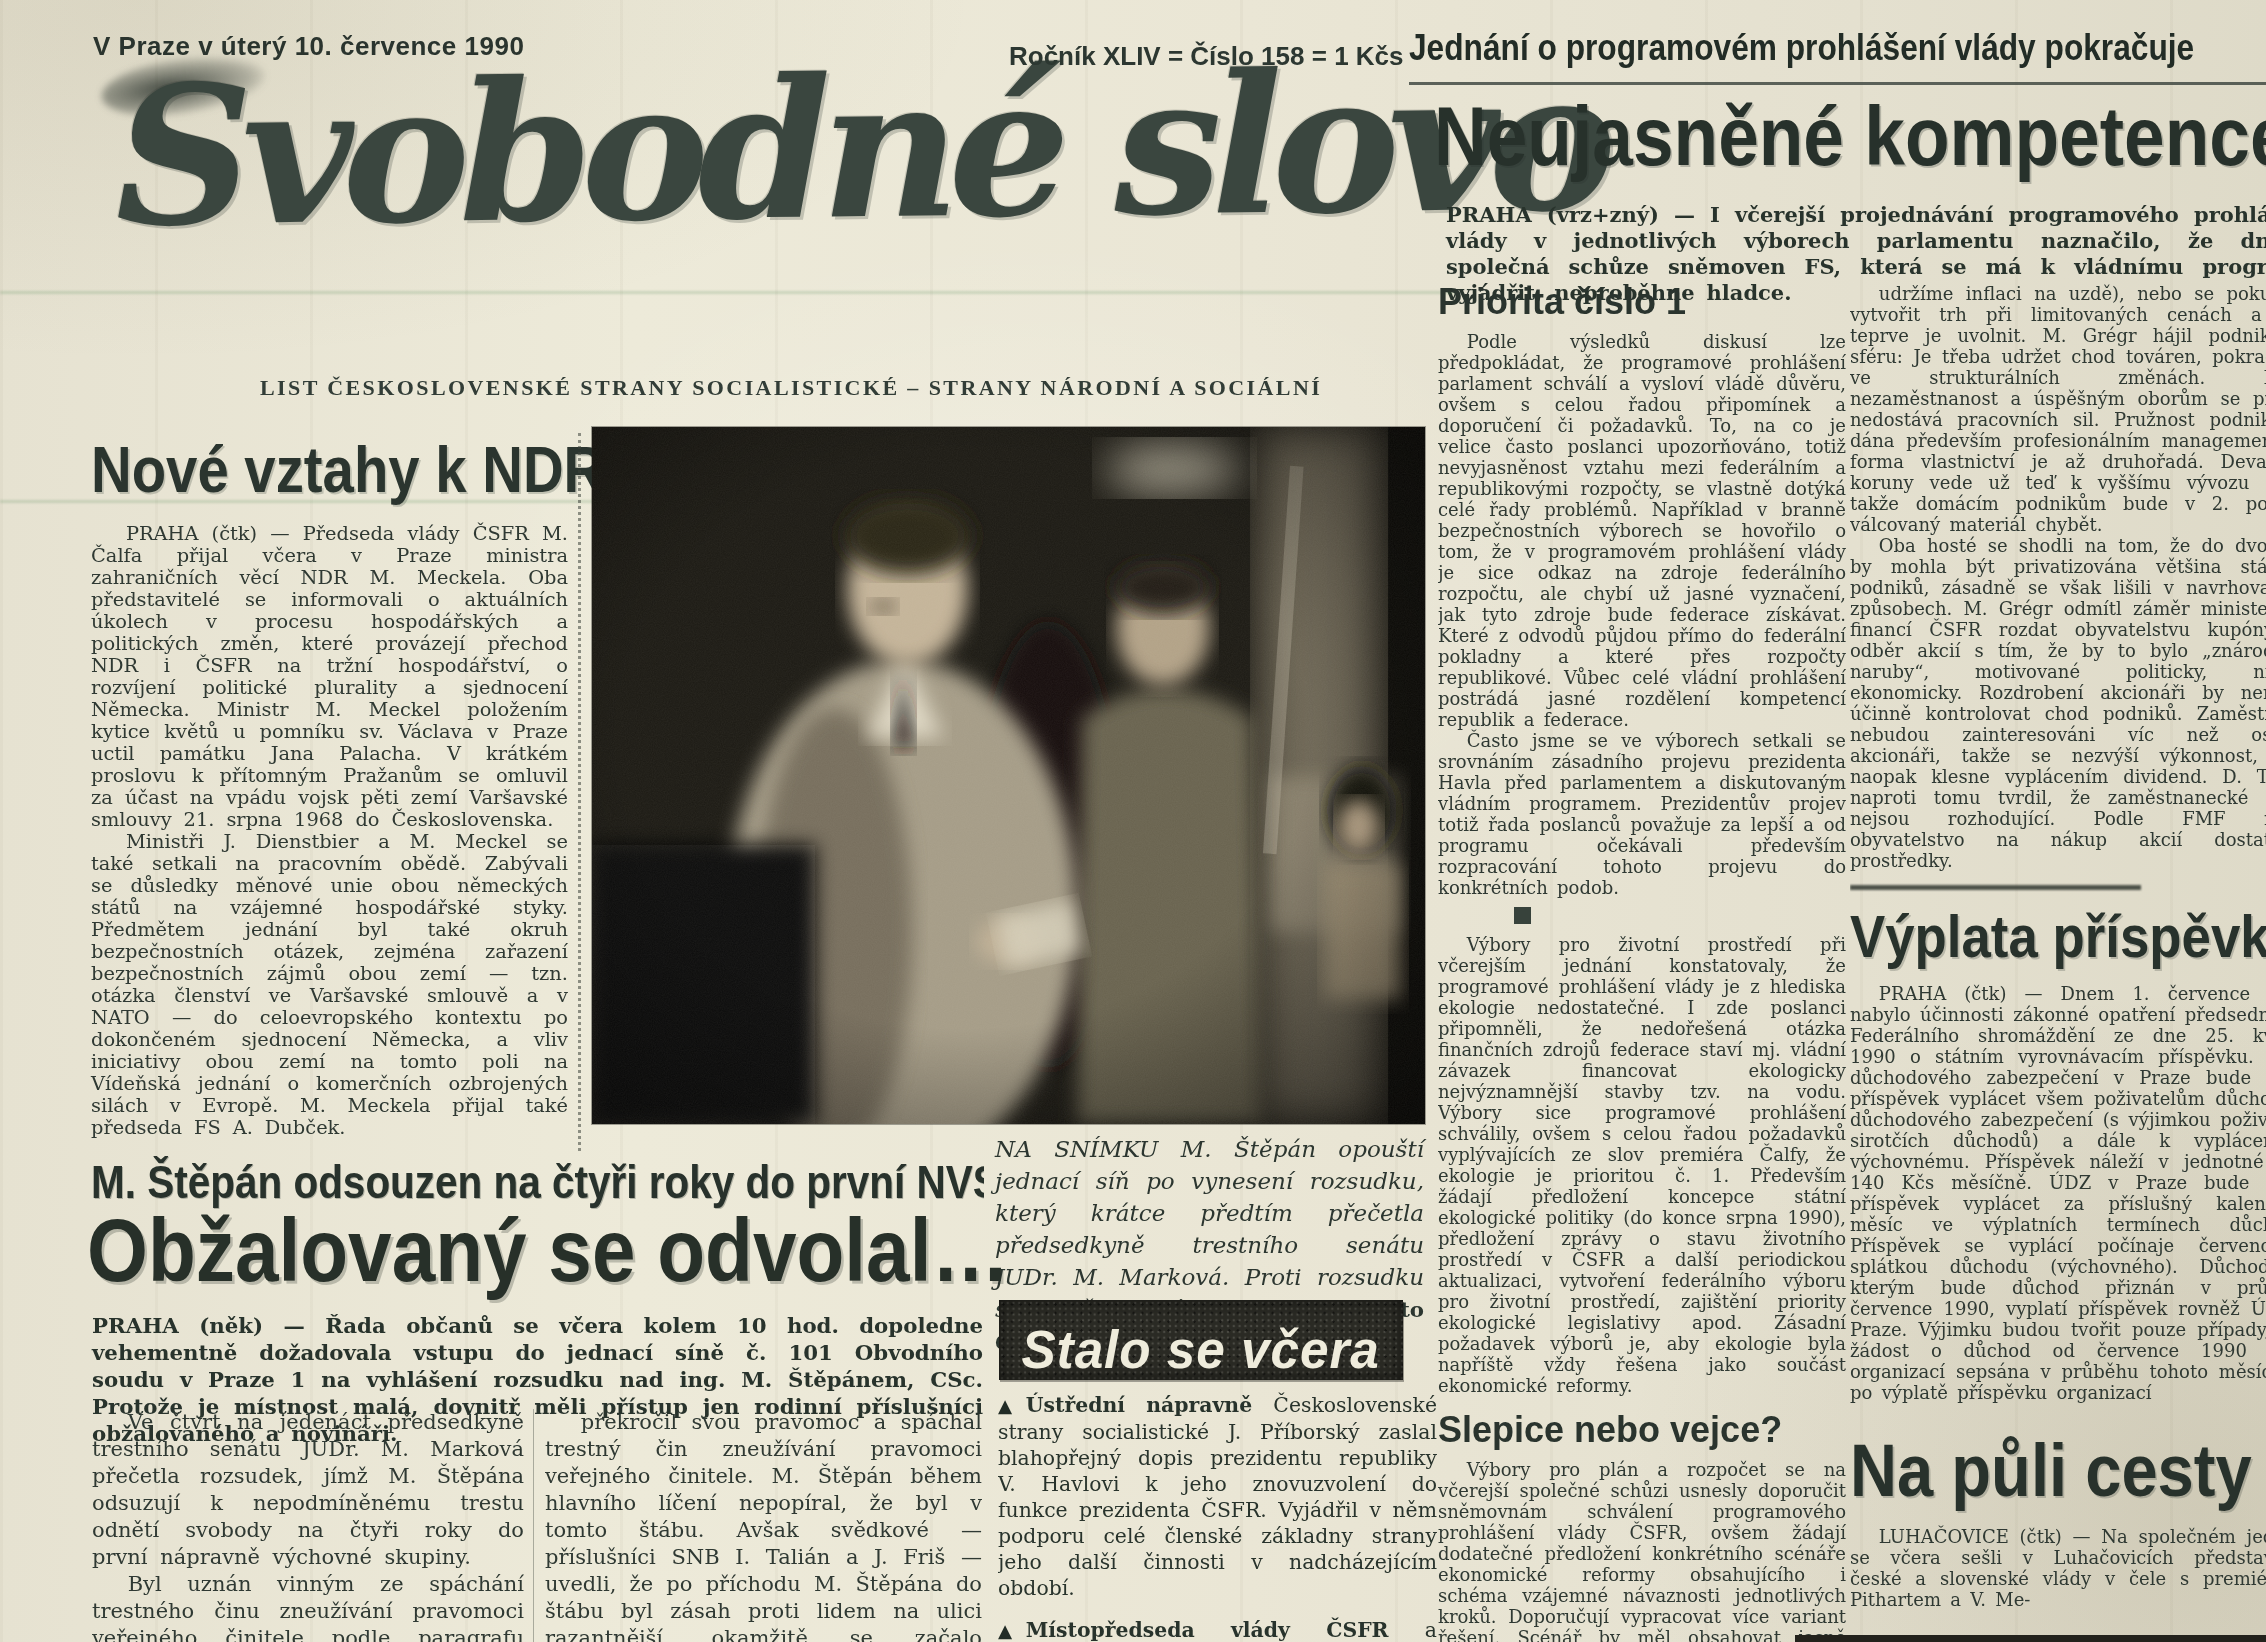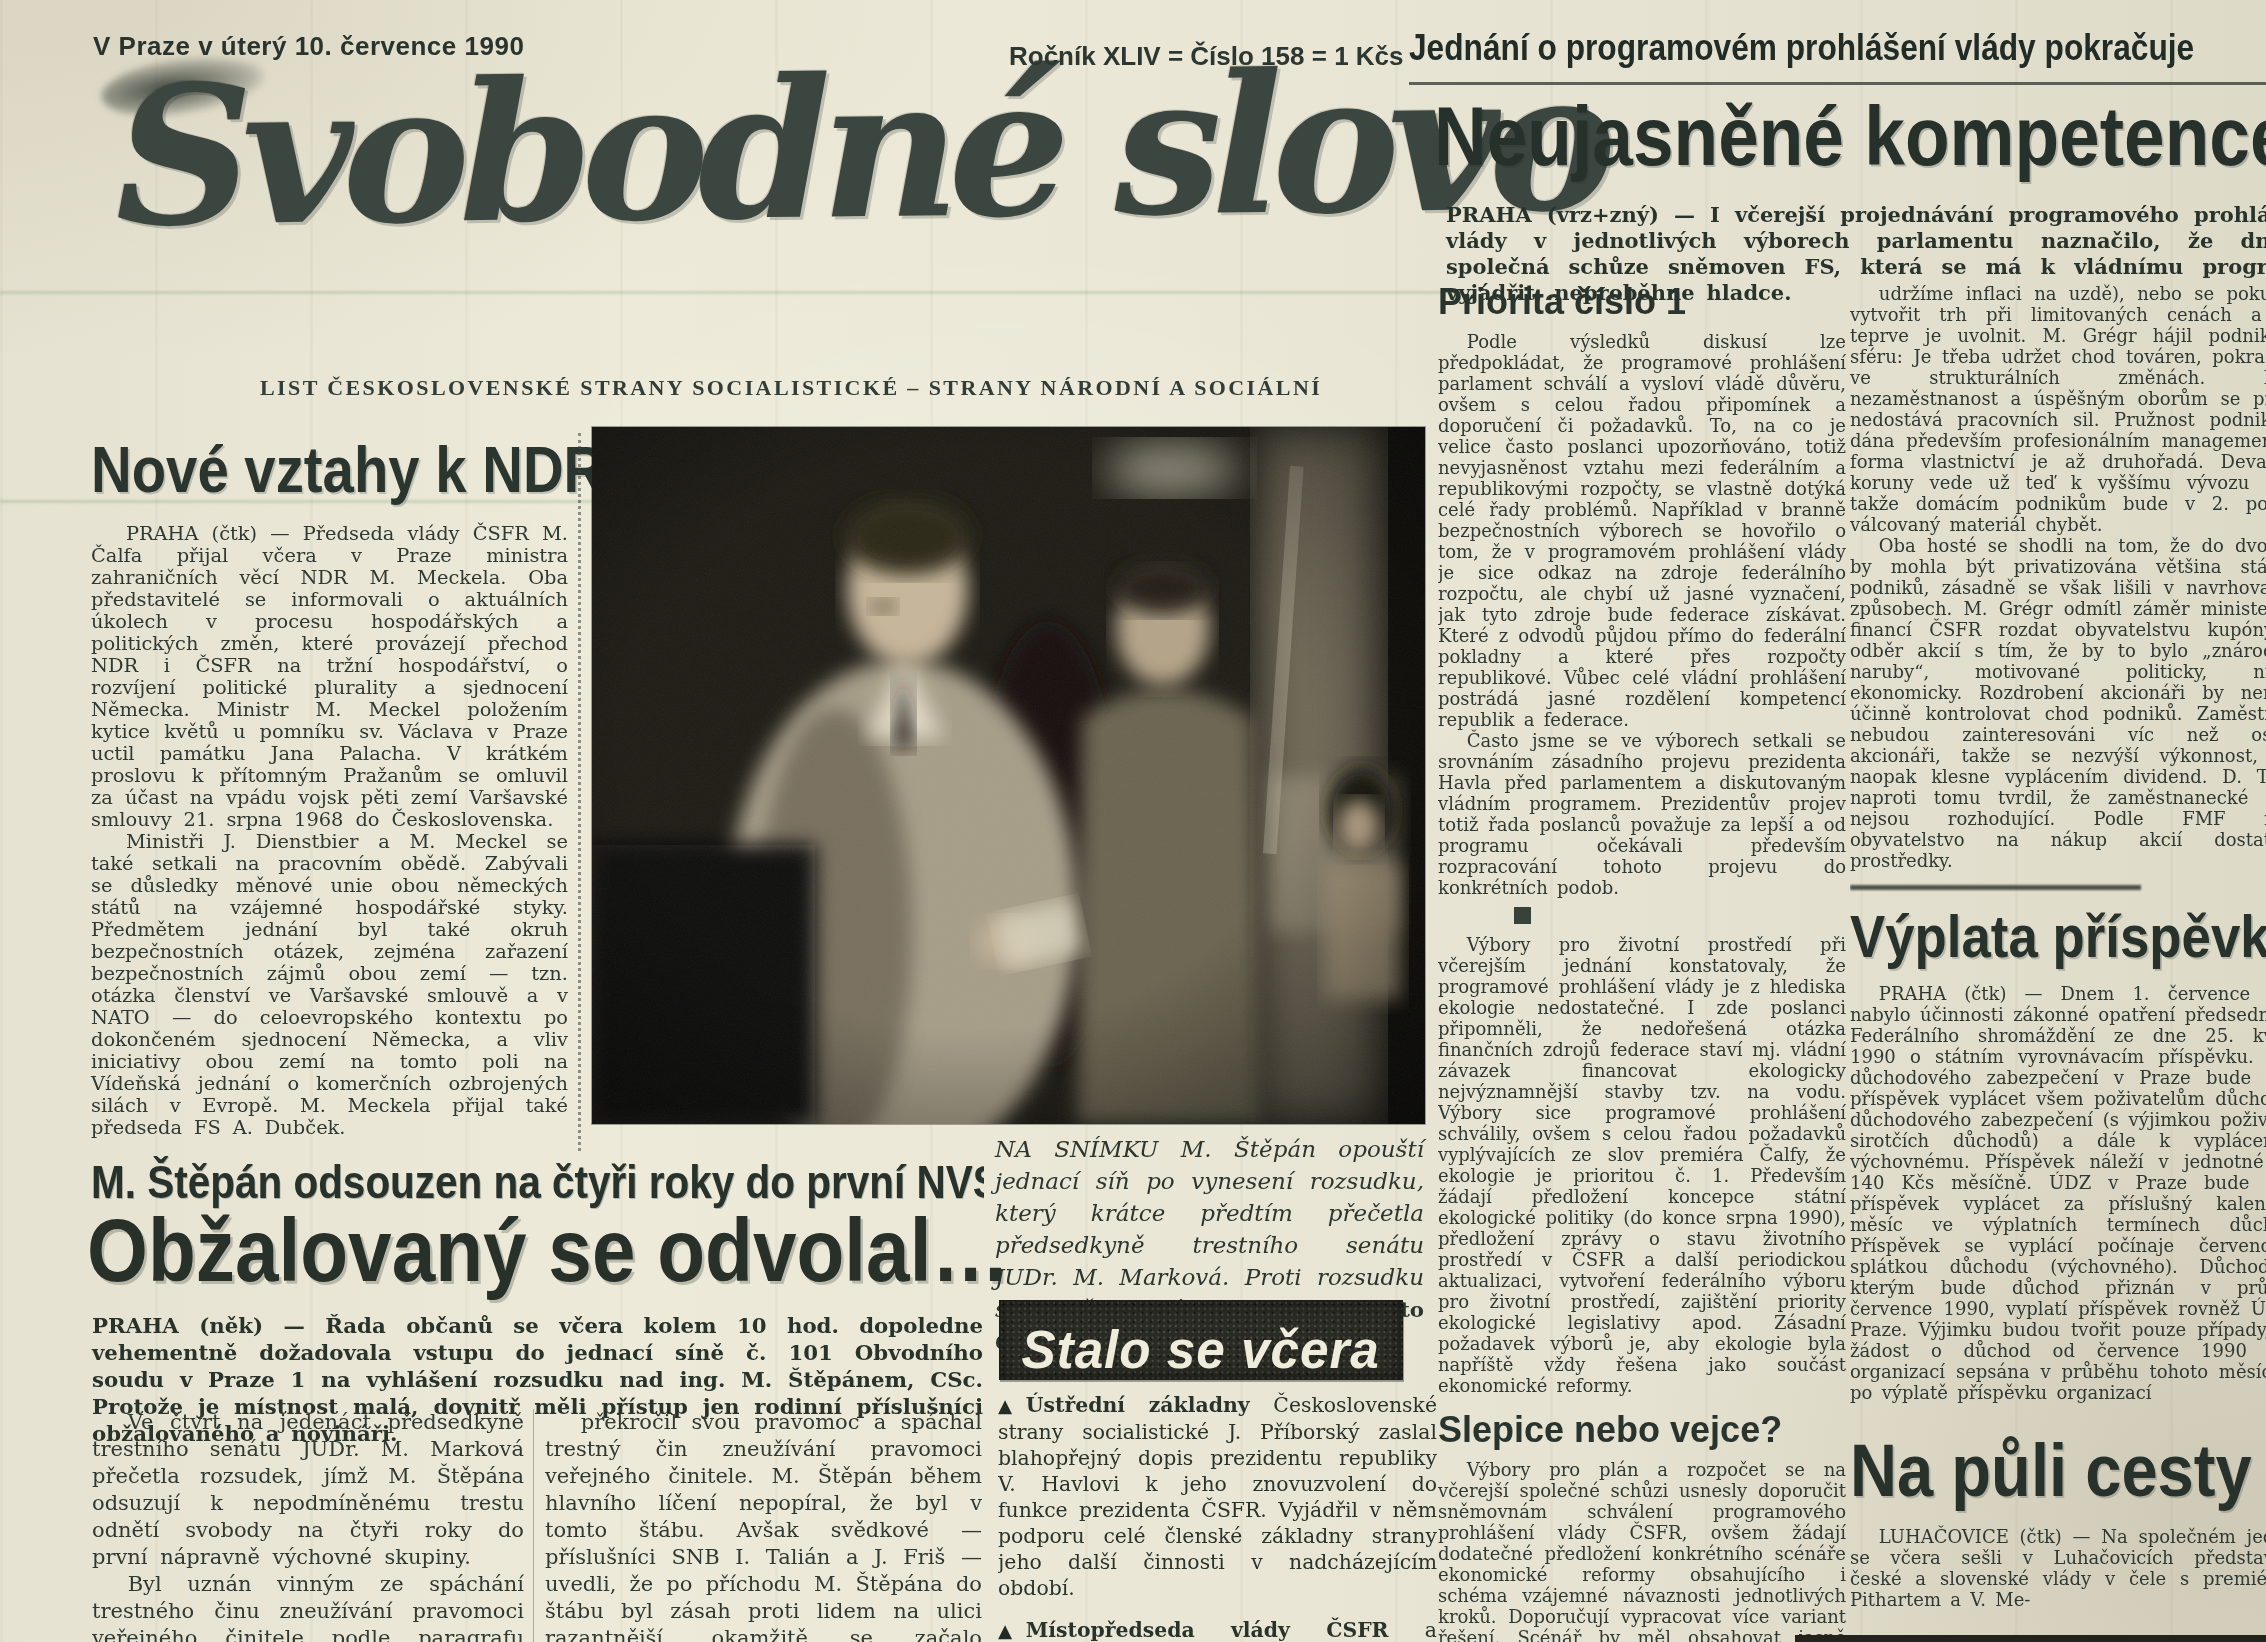--- a/index.html
+++ b/index.html
@@ -183,21 +183,21 @@
     </div>
   <div class="botrule"></div>
   <div class="colB">
       <p>překročil svou pravomoc a spáchal trestný čin zneužívání pravomoci veřejného činitele. M. Štěpán během hlavního líčení nepopíral, že byl v tomto štábu. Avšak svědkové — příslušníci SNB I. Talián a J. Friš — uvedli, že po příchodu M. Štěpána do štábu byl zásah proti lidem na ulici razantnější, okamžitě se začalo zasahovat. Obžalovaný tam byl téměř dvě hodiny.</p>
     </div>
 
   <div class="banner">
       <span>Stalo se včera</span>
     </div>
   <div class="briefs">
-      <p style="text-indent: 0px;"><span class="tri">▲</span><b>Ústřední základny </b>Československé strany socialistické J. Příborský zaslal blahopřejný dopis prezidentu republiky V. Havlovi k jeho znovuzvolení do funkce prezidenta ČSFR. Vyjádřil v něm podporu celé členské základny strany jeho další činnosti v nadcházejícím období.</p>
+      <p style="text-indent: 0px;"><span class="tri">▲</span><b>Ústřední nápravně </b>Československé strany socialistické J. Příborský zaslal blahopřejný dopis prezidentu republiky V. Havlovi k jeho znovuzvolení do funkce prezidenta ČSFR. Vyjádřil v něm podporu celé členské základny strany jeho další činnosti v nadcházejícím období.</p>
       <p style="text-indent: 0px;"><span class="tri">▲</span><b>Místopředseda vlády ČSFR </b>a ministr zahraničních věcí J. Dienstbier přijal v Praze velvyslance švýcarské konfederace v ČSFR S. F. Salviho. Projednali otázky spojené s přípravou návštěvy pre-</p>
     </div>
 
   <div class="colC">
     <h3 class="sub">Priorita číslo 1</h3>
     <div>
         <p>Podle výsledků diskusí lze předpokládat, že programové prohlášení parlament schválí a vysloví vládě důvěru, ovšem s celou řadou připomínek a doporučení či požadavků. To, na co je velice často poslanci upozorňováno, totiž nevyjasněnost vztahu mezi federálním a republikovými rozpočty, se vlastně dotýká celé řady problémů. Například v branně bezpečnostních výborech se hovořilo o tom, že v programovém prohlášení vlády je sice odkaz na zdroje federálního rozpočtu, ale chybí už jasné vyznačení, jak tyto zdroje bude federace získávat. Které z odvodů půjdou přímo do federální pokladny a které přes rozpočty republikové. Vůbec celé vládní prohlášení postrádá jasné rozdělení kompetencí republik a federace.</p>
         <p>Často jsme se ve výborech setkali se srovnáním zásadního projevu prezidenta Havla před parlamentem a diskutovaným vládním programem. Prezidentův projev totiž řada poslanců považuje za lepší a od programu očekávali především rozpracování tohoto projevu do konkrétních podob.</p>
       </div>
     <div class="sqdiv"></div>

